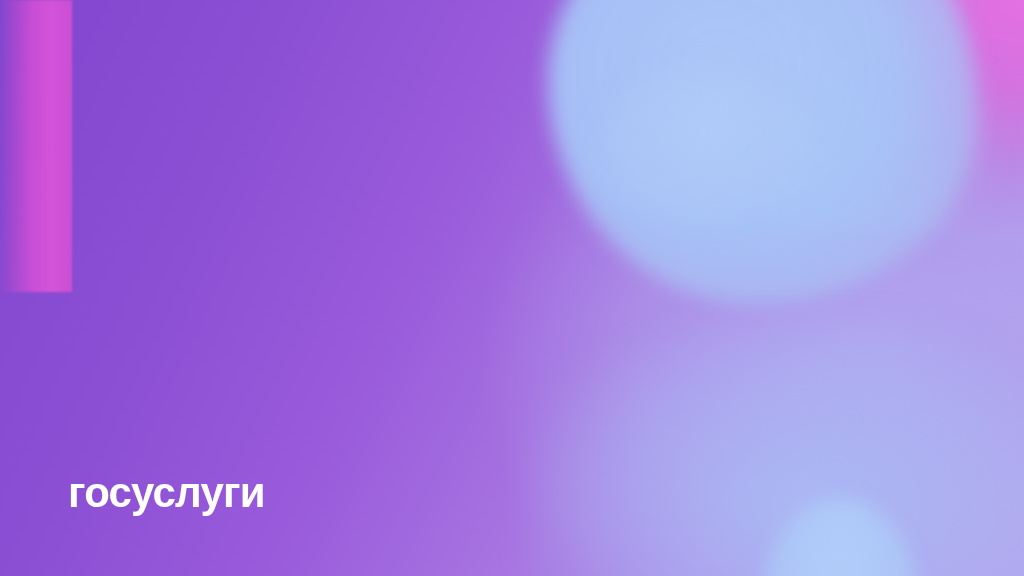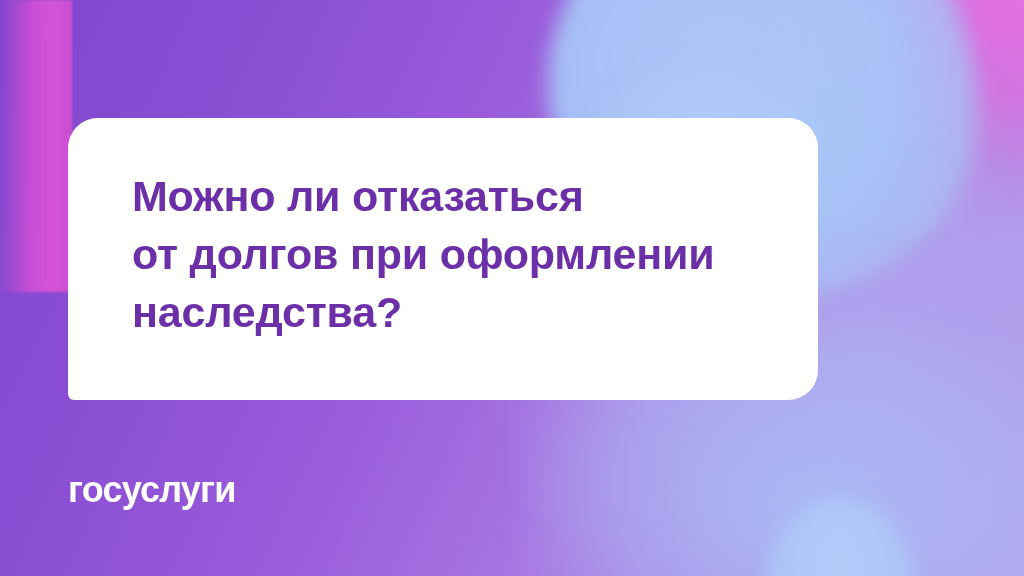--- a/index.html
+++ b/index.html
@@ -177,21 +177,21 @@
     letter-spacing: -0.2px;
     white-space: pre-line;
   }
 
   
   #logo {
     position: absolute;
     left: 68px;
     top: 472px;
     color: #ffffff;
-    font-size: 36px;
+    font-size: 42px;
     font-weight: 700;
     letter-spacing: -0.8px;
     line-height: 1;
   }
 </style>
 </head>
 <body>
 
 <div id="banner">
 
@@ -199,21 +199,16 @@
   <div class="bg-layer bg-lav"></div>
   <div class="bg-layer bg-pink-tr"></div>
   <div class="bg-pink-left"></div>
 
   <div class="blob-top-edge"></div>
   <div class="blob-top"></div>
   <div class="blob-top-lobe"></div>
   <div class="blob-bottom-haze"></div>
   <div class="blob-bottom"></div>
 
-  <div id="card">
-    <h1 id="headline">Можно ли отказаться
-от долгов при оформлении
-наследства?</h1>
-  </div>
 
   <div id="logo">госуслуги</div>
 
 </div>
 
 </body></html>

